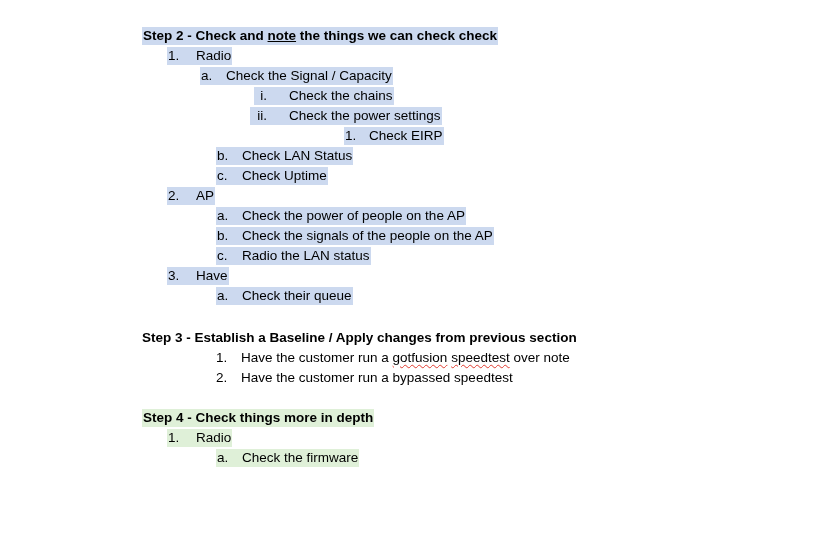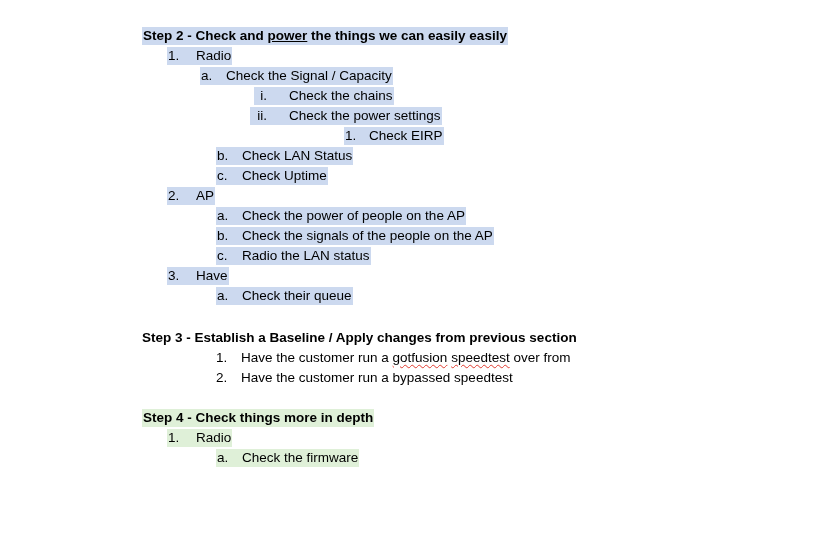--- a/index.html
+++ b/index.html
@@ -62,21 +62,21 @@
     text-underline-offset: 2px;
   }
 </style>
 </head>
 <body>
 
 <div id="doc">
 
   <div class="line heading" style="left:142px; top:26px;">
     <span class="hl hl-blue">
-      <span>Step 2 - Check and </span><span class="u">power</span><span> the things we can easily easily</span>
+      <span>Step 2 - Check and </span><span class="u">note</span><span> the things we can check check</span>
     </span>
   </div>
 
   <div class="line" style="left:167px; top:46px;">
     <span class="hl hl-blue"><span class="marker" style="width:28px;">1.</span><span class="txt">Radio</span></span>
   </div>
 
   <div class="line" style="left:200px; top:66px;">
     <span class="hl hl-blue"><span class="marker" style="width:25px;">a.</span><span class="txt">Check the Signal / Capacity</span></span>
   </div>
@@ -123,21 +123,21 @@
 
   <div class="line" style="left:216px; top:286px;">
     <span class="hl hl-blue"><span class="marker" style="width:25px;">a.</span><span class="txt">Check their queue</span></span>
   </div>
 
   <div class="line heading" style="left:142px; top:328px;">
     <span>Step 3 - Establish a Baseline / Apply changes from previous section</span>
   </div>
 
   <div class="line" style="left:216px; top:348px;">
-    <span class="marker" style="width:25px;">1.</span><span class="txt"><span>Have the customer run a </span><span class="spell">gotfusion</span><span> </span><span class="spell">speedtest</span><span> over from</span></span>
+    <span class="marker" style="width:25px;">1.</span><span class="txt"><span>Have the customer run a </span><span class="spell">gotfusion</span><span> </span><span class="spell">speedtest</span><span> over note</span></span>
   </div>
 
   <div class="line" style="left:216px; top:368px;">
     <span class="marker" style="width:25px;">2.</span><span class="txt">Have the customer run a bypassed speedtest</span>
   </div>
 
   <div class="line heading" style="left:142px; top:408px;">
     <span class="hl hl-green">Step 4 - Check things more in depth</span>
   </div>
 

